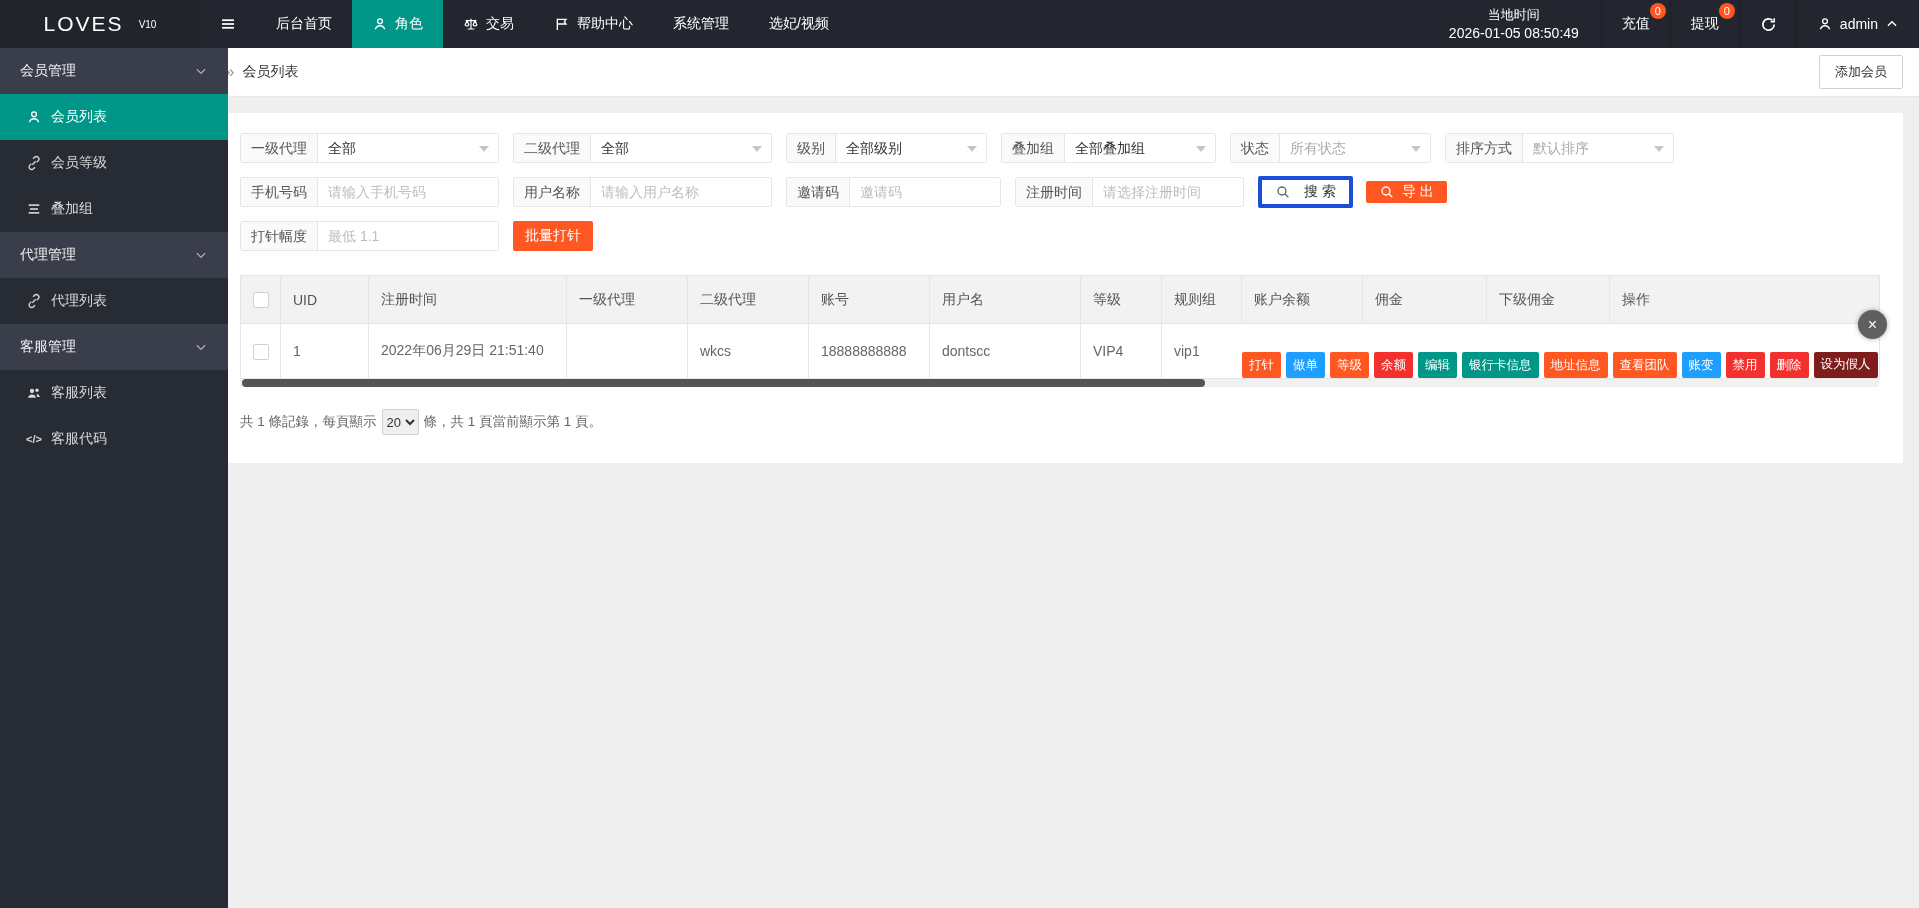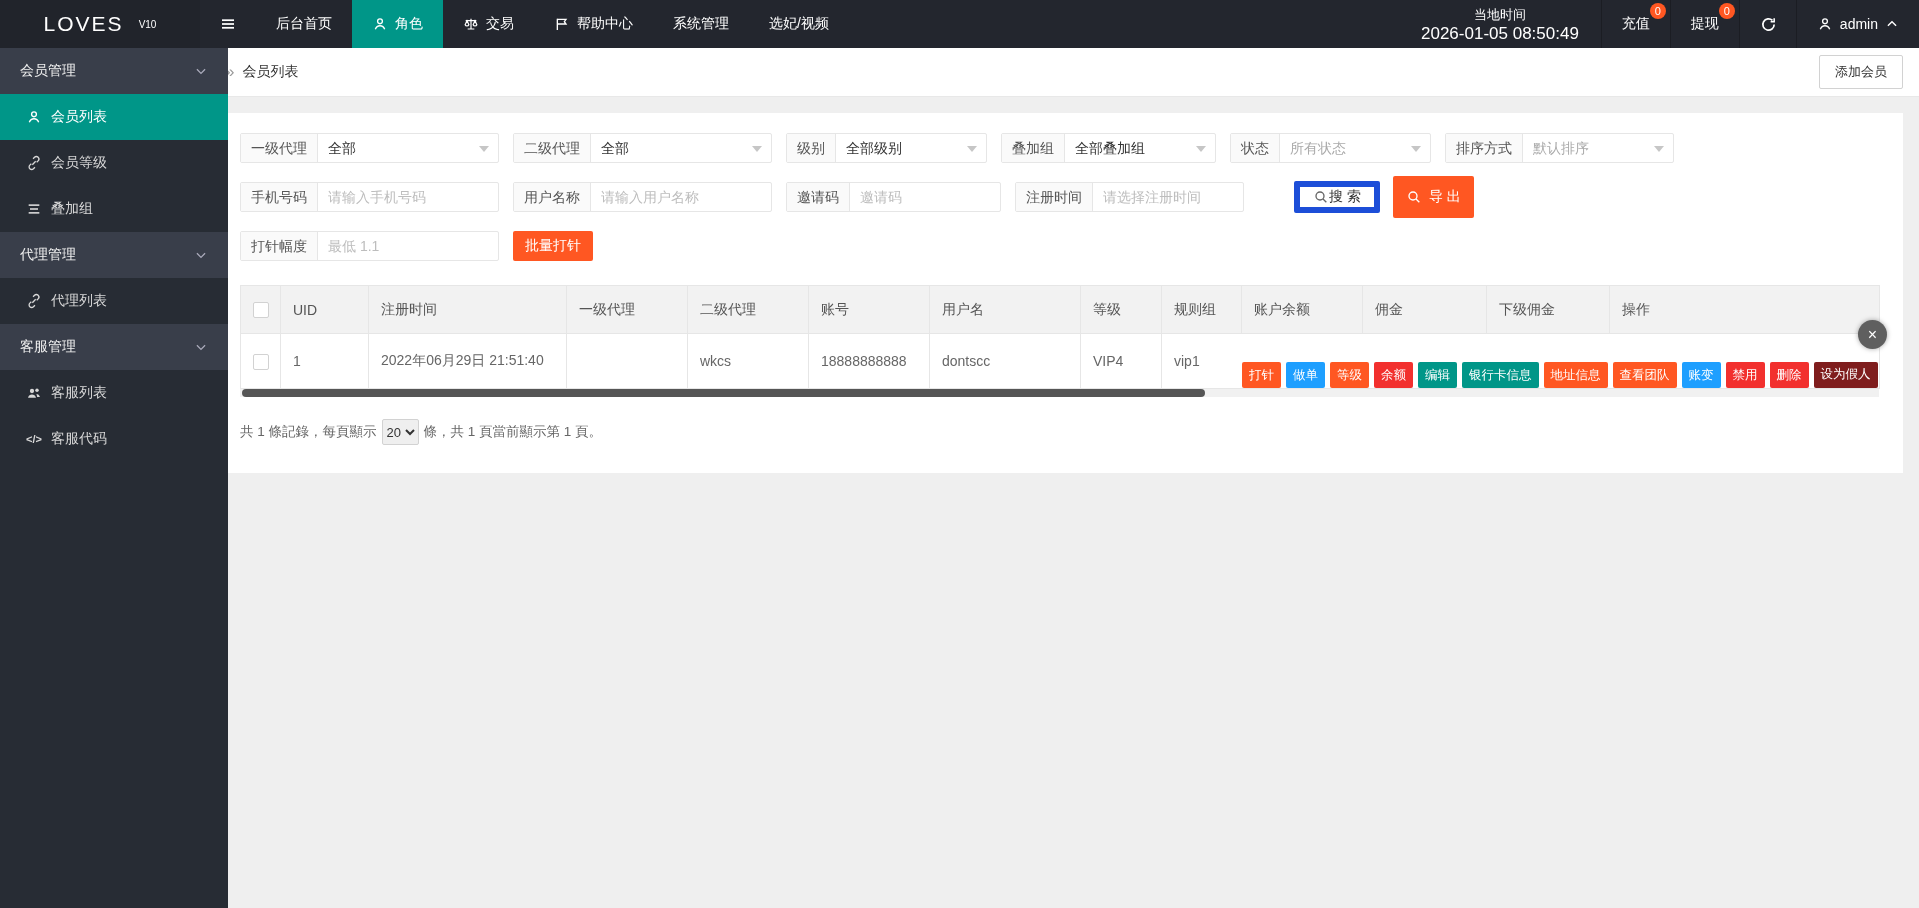--- a/index.html
+++ b/index.html
@@ -11,21 +11,21 @@
   .logo { width:200px; display:flex; align-items:center; justify-content:center; background:#21242b; }
   .logo-text { font-size:21px; letter-spacing:2px; color:#fff; }
   .logo-sup { font-size:10px; vertical-align:super; margin-left:15px; letter-spacing:0; }
   .menu { display:flex; align-items:stretch; }
   .menu-item { display:flex; align-items:center; gap:7px; padding:0 20px; font-size:14px; color:#fff; cursor:pointer; }
   .menu-item.active { background:#009688; }
   .topbar-right { margin-left:auto; display:flex; align-items:stretch; }
   .time-box { display:flex; flex-direction:column; justify-content:center; align-items:center;
     padding:0 22px; line-height:19px; }
   .time-label { font-size:13px; }
-  .time-value { font-size:17px; }
+  .time-value { font-size:14px; }
   .top-cell { display:flex; align-items:center; padding:0 20px; position:relative; font-size:14px;
     border-left:1px solid rgba(0,0,0,.22); cursor:pointer; }
   .badge { position:absolute; top:3px; right:4px; min-width:16px; height:16px; border-radius:8px;
     background:#ff5722; color:#fff; font-size:11px; line-height:16px; text-align:center; padding:0 4px; }
   .user-cell { gap:7px; }
   .icon16 { width:16px; height:16px; display:inline-block; }
   .icon14 { width:14px; height:14px; display:inline-block; }
   
   .sidebar { position:absolute; left:0; top:48px; width:228px; height:860px; background:#272c34; z-index:10; }
   .side-group { height:46px; background:#393e4a; display:flex; align-items:center; padding:0 20px;
@@ -50,23 +50,23 @@
     margin-right:14px; align-items:stretch; }
   .flabel { background:#fafafa; border-right:1px solid #e6e6e6; padding:0 10px; line-height:28px;
     font-size:14px; color:#555; white-space:nowrap; }
   .fvalue { position:relative; padding:0 26px 0 10px; line-height:28px; font-size:14px; color:#333; cursor:pointer; }
   .fvalue.muted { color:#aaa; }
   .fvalue .caret { position:absolute; right:9px; top:12px; width:0; height:0;
     border-left:5px solid transparent; border-right:5px solid transparent; border-top:6px solid #c6c6c6; }
   .w180 { width:180px; } .w150 { width:150px; }
   .finput { border:none; outline:none; padding:0 10px; line-height:28px; font-size:14px; color:#333; background:transparent; }
   .finput::placeholder { color:#bdbdbd; }
-  .btn-plain { display:inline-flex; align-items:center; gap:0; height:32px; padding:0 13px; background:#fff;
-    border:6px solid #1d4ed8; border-radius:2px; font-size:14px; color:#333; cursor:pointer; margin-right:13px;margin-left:36px; }
-  .btn-orange { display:inline-flex; align-items:center; gap:7px; height:42px; padding:0 13px; background:#ff5722;
+  .btn-plain { display:inline-flex; align-items:center; gap:13px; height:32px; padding:0 13px; background:#fff;
+    border:4px solid #1d4ed8; border-radius:2px; font-size:14px; color:#333; cursor:pointer; margin-right:13px; }
+  .btn-orange { display:inline-flex; align-items:center; gap:7px; height:22px; padding:0 13px; background:#ff5722;
     border:none; border-radius:2px; font-size:14px; color:#fff; cursor:pointer; }
   .btn-batch { height:30px; padding:0 12px; background:#ff5722; border:none; border-radius:2px;
     font-size:14px; color:#fff; cursor:pointer; }
   
   .table-wrap { position:relative; margin-top:24px; }
   table { border-collapse:collapse; table-layout:fixed; width:1639px; }
   th,td { border:1px solid #e6e6e6; font-weight:normal; text-align:left; padding:0 12px; font-size:14px; }
   thead th { background:#f2f2f2; color:#555; height:48px; }
   tbody td { color:#666; height:55px; background:#fff; }
   .cb-cell { text-align:center; padding:0; }

